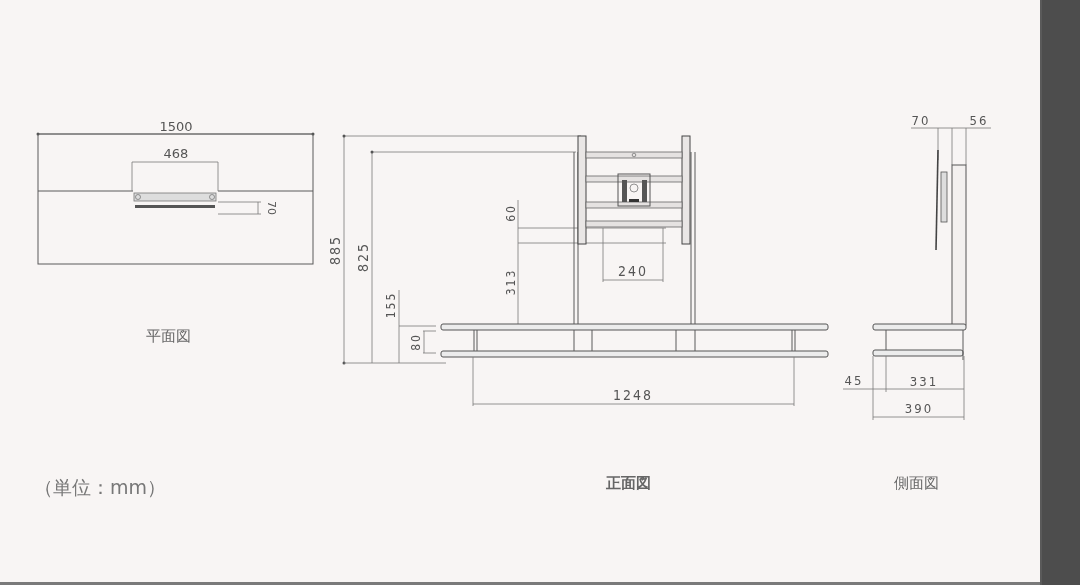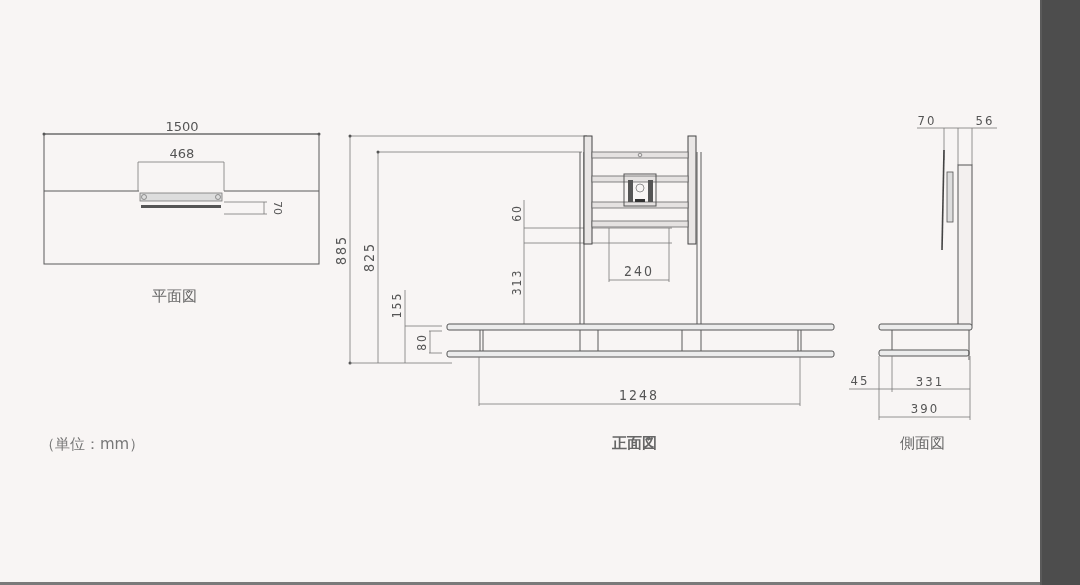--- a/index.html
+++ b/index.html
@@ -1,28 +1,28 @@
 <!DOCTYPE html>
 <html><head>
 <meta charset="utf-8">
 <style>
   html, body { margin:0; padding:0; }
   body { width:1080px; height:585px; overflow:hidden; background:#f8f5f4; position:relative;
          font-family:"DejaVu Sans", sans-serif; }
-  #sheet { position:absolute; left:12px; top:0; width:1040px; height:462px; background:#f8f5f4; }
+  #sheet { position:absolute; left:6px; top:0; width:1040px; height:462px; background:#f8f5f4; }
   #right-panel { position:absolute; left:1040px; top:0; width:40px; height:585px; background:#4d4d4d;
                  border-left:2px solid #5a5a5a; box-sizing:border-box; }
   #bottom-edge { position:absolute; left:0; top:582px; width:1040px; height:3px; background:#7a7a7a; }
   svg { position:absolute; left:0; top:0; }
   .ln { stroke:#5a5a5a; stroke-width:1; fill:none; }
   .thin { stroke:#7a7a7a; stroke-width:0.8; fill:none; }
   .thick { stroke:#444; stroke-width:1.6; fill:none; }
   .dim { font-family:"DejaVu Sans", sans-serif; font-size:13px; fill:#555; }
   .dimc { font-family:"DejaVu Sans Condensed","DejaVu Sans", sans-serif; font-size:14px; fill:#555; letter-spacing:2px; }
-  .label { position:absolute; font-size:15px; color:#666; font-family:"DejaVu Sans", sans-serif; }
+  .label { position:absolute; font-size:15px; color:#666; font-family:"DejaVu Sans", sans-serif;margin-top:40px; }
 </style>
 </head>
 <body>
 
 <div id="sheet">
 <svg width="1040" height="582" viewBox="0 0 1040 582">
 
   <g>
 
     <line class="thin" x1="32" y1="134" x2="307" y2="134"></line>
@@ -146,17 +146,17 @@
     <text class="dimc" x="918" y="386" text-anchor="middle" style="font-size:13px">331</text>
 
     <line class="thin" x1="867" y1="417" x2="958" y2="417"></line>
     <text class="dimc" x="913" y="413" text-anchor="middle" style="font-size:13px">390</text>
   </g>
 </svg>
 
 <div class="label" style="left:140px; top:287px;">平面図</div>
 <div class="label" style="left:600px; top:434px;font-weight:bold;">正面図</div>
 <div class="label" style="left:888px; top:434px;">側面図</div>
-<div class="label" style="left:28px; top:435px; font-size:15px; color:#777;">（単位：mm）</div>
+<div class="label" style="left:28px; top:435px; font-size:19px; color:#777;">（単位：mm）</div>
 </div>
 
 <div id="right-panel"></div>
 <div id="bottom-edge"></div>
 
 </body></html>

